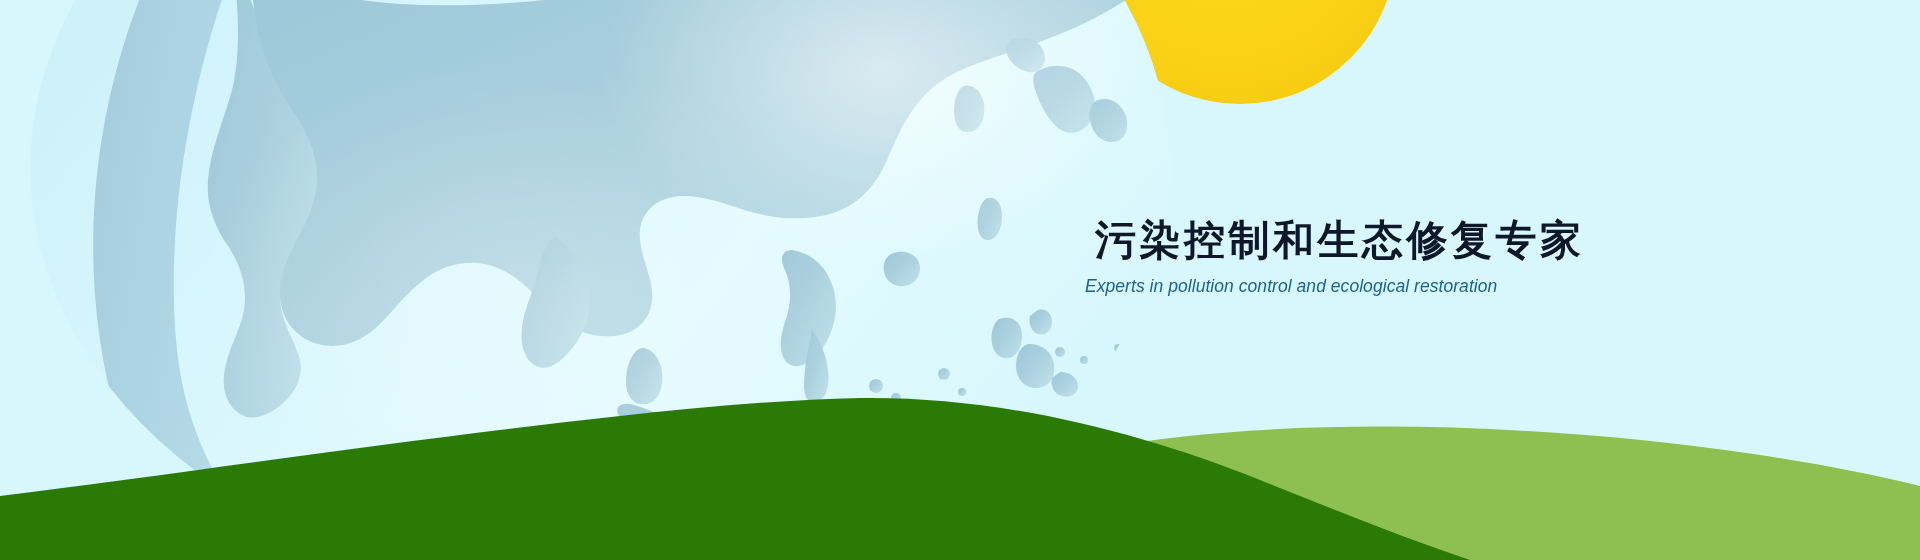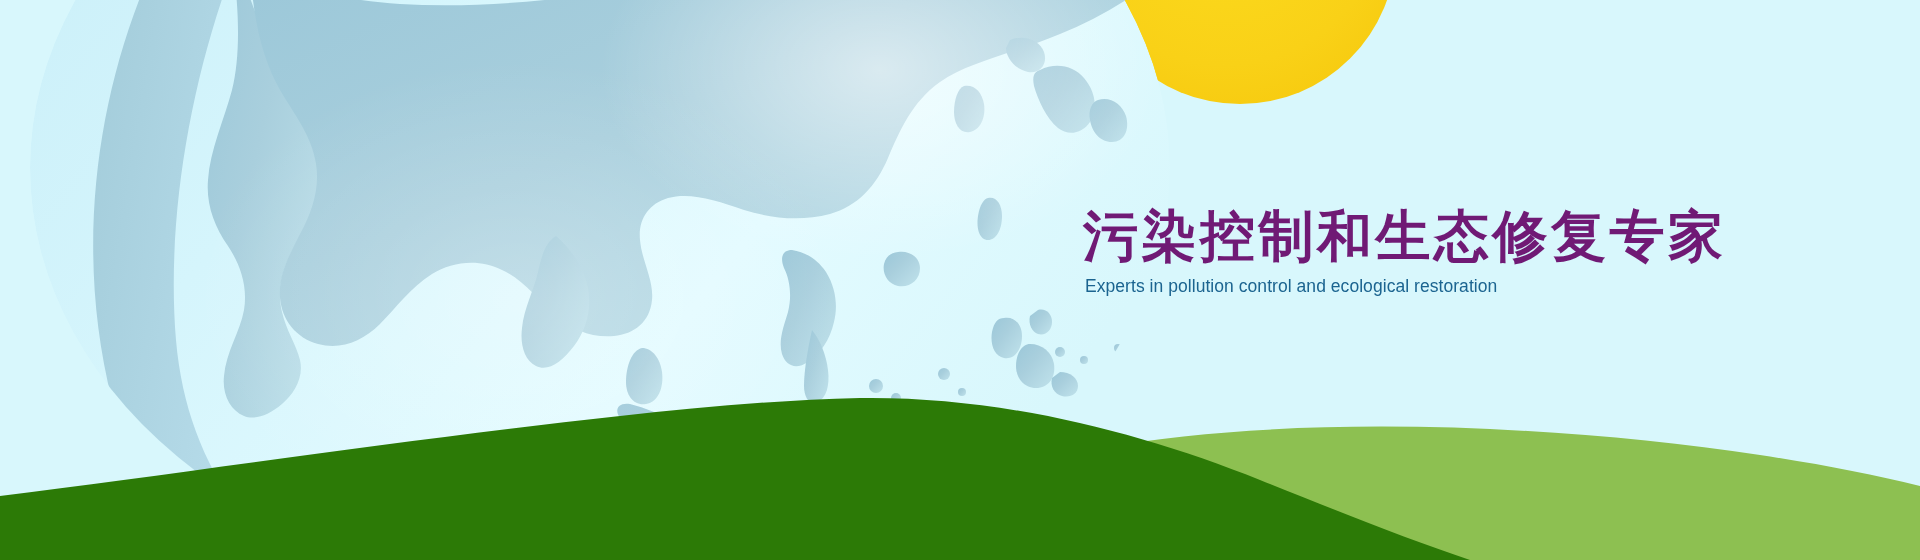--- a/index.html
+++ b/index.html
@@ -24,36 +24,37 @@
     height: 560px;
   }
   #text-block {
     position: absolute;
     left: 1083px;
     top: 206px;
     width: 560px;
     z-index: 40;
   }
   #title-cn {
-    font-size: 55px;
+    font-size: 41px;
     font-weight: bold;
-    color: #701a75;
+    color: #0f172a;
     letter-spacing: 3.5px;
     line-height: 1.12;
     white-space: nowrap;
-    margin: 0;
+    margin: 12px;
     font-family: "DejaVu Sans", "Liberation Sans", sans-serif;
   }
   #title-en {
     font-size: 17.5px;
     color: #1b6490;
     letter-spacing: 0.05px;
     white-space: nowrap;
     margin: 8px 0 0 2px;
     font-family: "Liberation Sans", "DejaVu Sans", sans-serif;
+    font-style: italic;
   }
 </style>
 </head>
 <body>
 
 <div id="banner">
 
   <div class="layer" style="background:#d8f7fc;"></div>
 
   <svg class="layer" viewBox="0 0 1920 560" preserveAspectRatio="none" style="z-index:5;">

